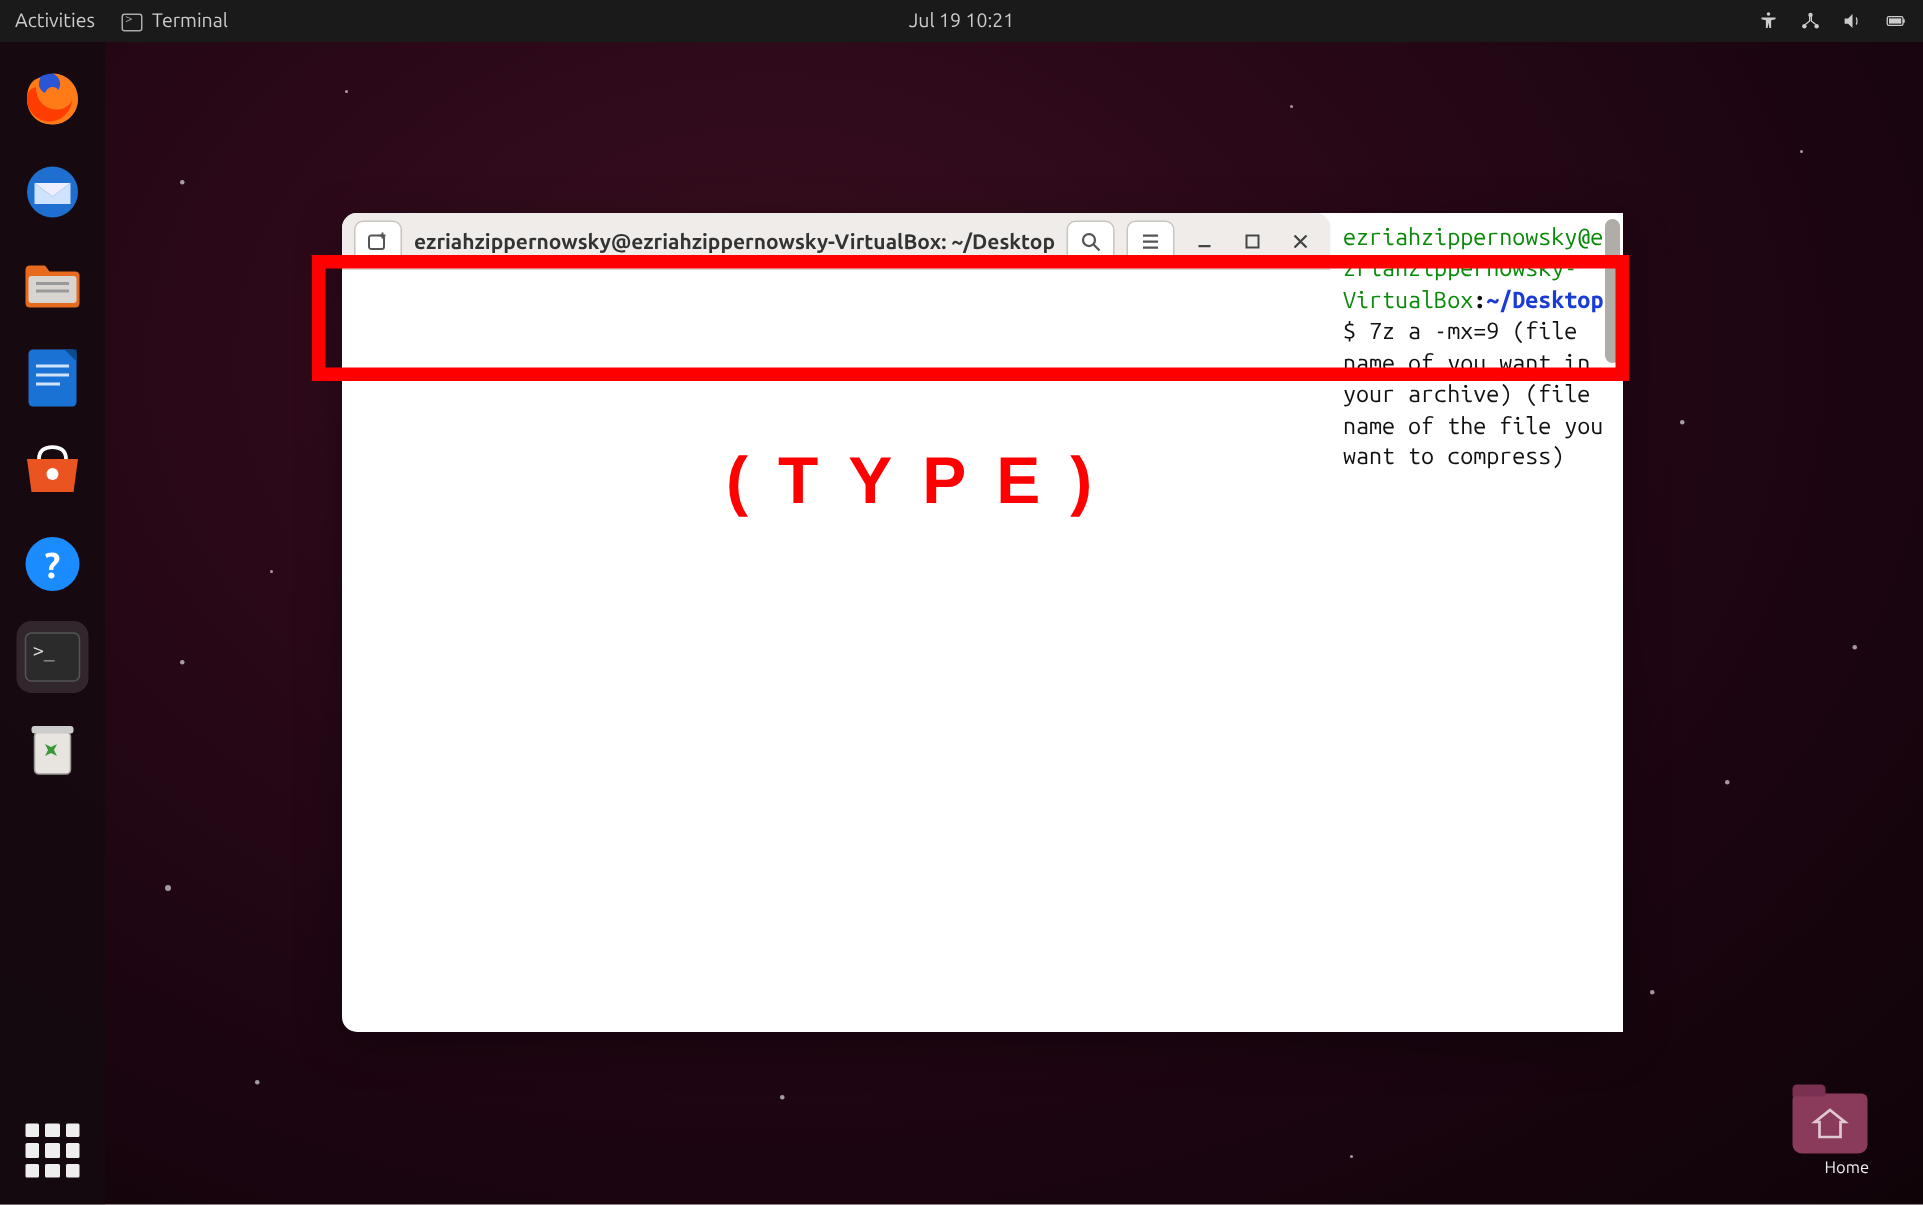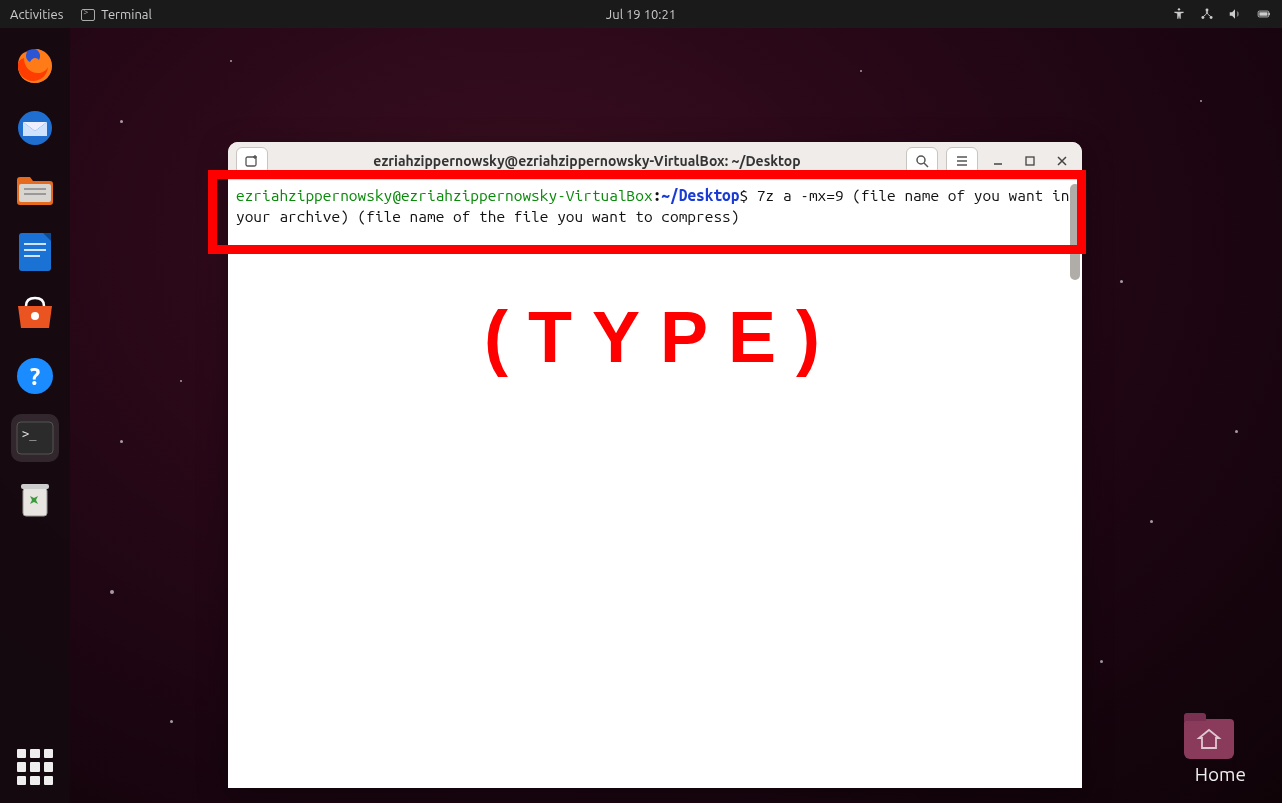--- a/index.html
+++ b/index.html
@@ -35,26 +35,26 @@
 .apps-grid {
   width: 36px; height: 36px; display: grid; grid-template-columns: repeat(3, 1fr);
   grid-template-rows: repeat(3, 1fr); gap: 4px; margin-bottom: 18px; cursor: pointer;
 }
 .apps-grid span { background: #eee; border-radius: 1px; }
 
 .home-icon { position: absolute; right: 36px; bottom: 18px; text-align: center; z-index: 3; cursor: pointer; }
 .home-icon .folder { width: 50px; height: 40px; background: #8a3a5a; border-radius: 4px 4px 6px 6px; position: relative; margin: 0 auto; }
 .home-icon .folder::before { content: ""; position: absolute; top: -6px; left: 0; width: 22px; height: 8px; background: #7a3050; border-radius: 3px 3px 0 0; }
 .home-icon .house { position: absolute; inset: 0; display: flex; align-items: center; justify-content: center; }
-.home-icon .label { color: #eee; font-size: 19px; margin-top: 4px; margin-left: 22px; }
+.home-icon .label { color: #eee; font-size: 11px; margin-top: 4px; margin-left: 22px; }
 
 .window {
-  position: absolute; left: 228px; top: 142px; width: 854px; height: 646px;
+  position: absolute; left: 228px; top: 142px; width: 854px; height: 546px;
   background: #fff; border-radius: 10px; box-shadow: 0 8px 30px rgba(0,0,0,0.35); z-index: 4;
-  display: flex; flex-direction: column;
+  display: flex; flex-direction: row;
 }
 .titlebar {
   height: 38px; background: #f0ece9; border-bottom: 1px solid #d8d4d0;
   display: flex; align-items: center; padding: 0 8px; gap: 8px;
   border-radius: 10px 10px 0 0;
 }
 .tb-btn {
   width: 32px; height: 28px; border: 1px solid #c8c4c0; border-radius: 6px;
   background: #fff; display: flex; align-items: center; justify-content: center; cursor: pointer;
 }
@@ -68,21 +68,21 @@
 }
 .term-body .scroll { position: absolute; right: 2px; top: 4px; width: 10px; height: 96px; background: #b0aca8; border-radius: 5px; }
 .prompt-user { color: #0a8a0a; font-weight: normal; }
 .prompt-colon { color: #111; font-weight: bold; }
 .prompt-path { color: #1a3cd4; font-weight: bold; }
 .prompt-dollar { color: #111; }
 .annot-box { position: absolute; border: 9px solid #ff0000; z-index: 6; }
 .annot-label {
   position: absolute; z-index: 7; color: #ff0000;
   font-family: Impact, "Arial Black", sans-serif; font-weight: 900;
-  letter-spacing: 20px; font-size: 72px;
+  letter-spacing: 20px; font-size: 44px;
 }
 </style>
 </head>
 <body>
 
 <div class="star" style="left:120px; top:120px; width:3px; height:3px;"></div>
 <div class="star" style="left:180px; top:380px; width:2px; height:2px;"></div>
 <div class="star" style="left:110px; top:590px; width:4px; height:4px;"></div>
 <div class="star" style="left:170px; top:720px; width:3px; height:3px;"></div>
 <div class="star" style="left:520px; top:730px; width:3px; height:3px;"></div>

